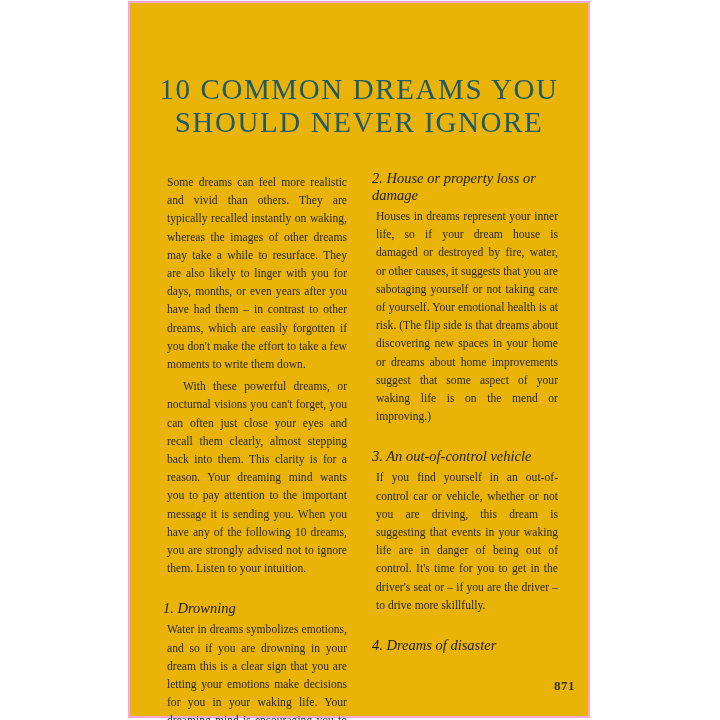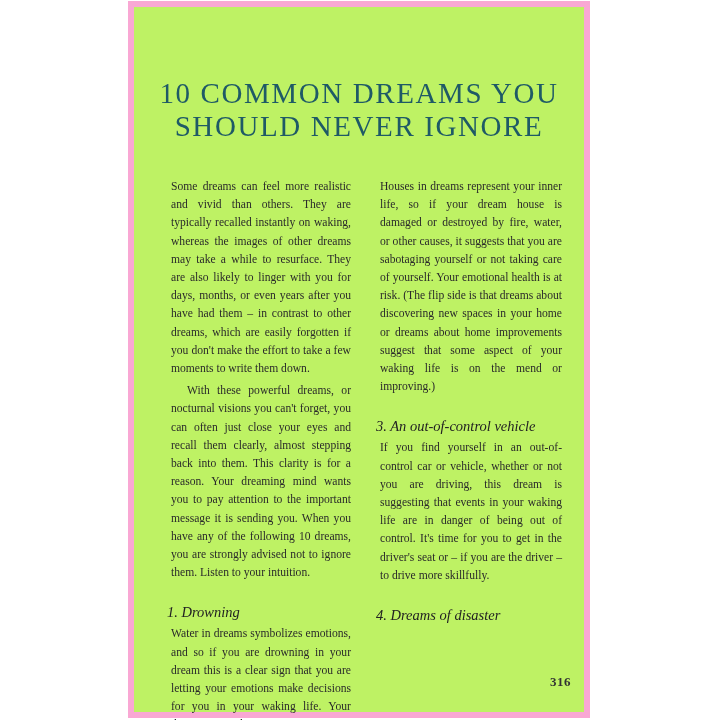--- a/index.html
+++ b/index.html
@@ -1,19 +1,19 @@
 <!DOCTYPE html>
 <html><head>
   <meta charset="utf-8">
   <style>
     html, body { margin: 0; padding: 0; background: #ffffff; }
     body { width: 720px; height: 720px; position: relative; overflow: hidden; }
     .page {
       position: absolute; left: 128px; top: 1px; width: 462px; height: 717px;
-      border: 6px solid #f9a8d4; box-sizing: border-box; background: #bef264;
+      border: 2px solid #f9a8d4; box-sizing: border-box; background: #eab308;
     }
     .title {
       position: absolute; left: 0; right: 0; top: 70px;
       text-align: center; color: #1f5a66;
       font-family: "Liberation Serif", "DejaVu Serif", serif;
       font-size: 29px; line-height: 33px; letter-spacing: 1.6px; font-weight: normal;
     }
     .col {
       position: absolute; top: 167px; width: 188px;
       font-family: "Liberation Serif", "DejaVu Serif", serif;
@@ -42,22 +42,23 @@
 
   <div class="col left">
     <p>Some dreams can feel more realistic and vivid than others. They are typically recalled instantly on waking, whereas the images of other dreams may take a while to resurface. They are also likely to linger with you for days, months, or even years after you have had them – in contrast to other dreams, which are easily forgotten if you don't make the effort to take a few moments to write them down.</p>
     <p class="indent">With these powerful dreams, or nocturnal visions you can't forget, you can often just close your eyes and recall them clearly, almost stepping back into them. This clarity is for a reason. Your dreaming mind wants you to pay attention to the important message it is sending you. When you have any of the following 10 dreams, you are strongly advised not to ignore them. Listen to your intuition.</p>
     <div class="gap"></div>
     <h3>1. Drowning</h3>
     <p>Water in dreams symbolizes emotions, and so if you are drowning in your dream this is a clear sign that you are letting your emotions make decisions for you in your waking life. Your dreaming mind is encouraging you to learn how to manage your emotions better.</p>
   </div>
 
   <div class="col right">
+    <h3>2. House or property loss or damage</h3>
     <p>Houses in dreams represent your inner life, so if your dream house is damaged or destroyed by fire, water, or other causes, it suggests that you are sabotaging your­self or not taking care of yourself. Your emotional health is at risk. (The flip side is that dreams about discovering new spaces in your home or dreams about home improvements suggest that some aspect of your waking life is on the mend or improving.)</p>
     <div class="gap"></div>
     <h3>3. An out-of-control vehicle</h3>
     <p>If you find yourself in an out-of-control car or vehicle, whether or not you are driving, this dream is suggesting that events in your waking life are in danger of being out of control. It's time for you to get in the driver's seat or – if you are the driver – to drive more skillfully.</p>
     <div class="gap"></div>
     <h3>4. Dreams of disaster</h3>
   </div>
 
-  <div class="folio">316</div>
+  <div class="folio">871</div>
 </div>
 
 </body></html>

